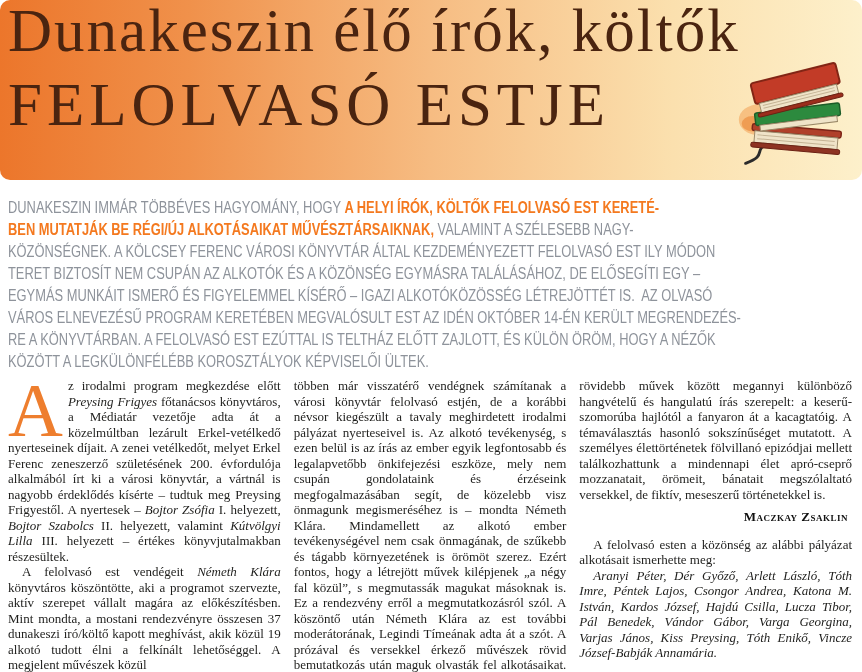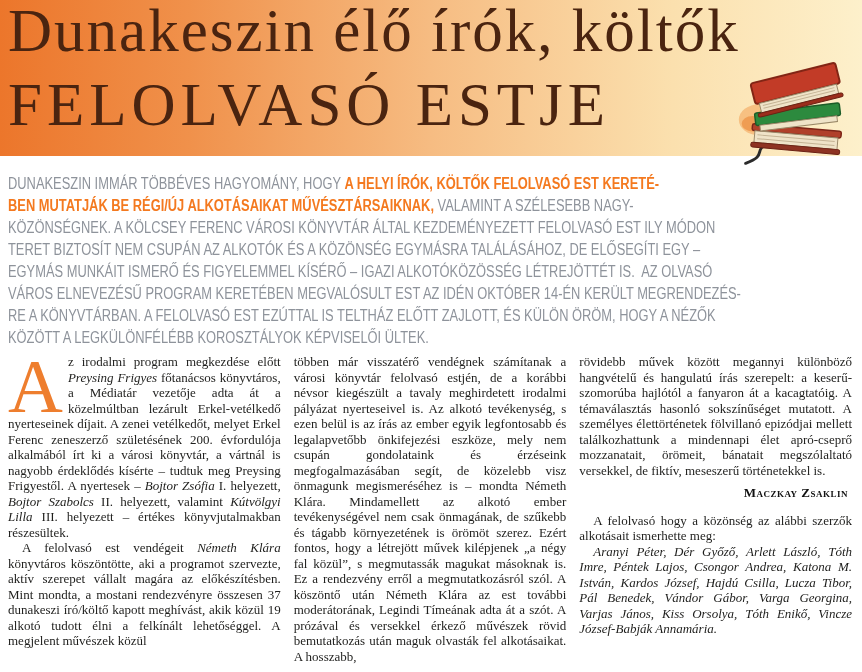--- a/index.html
+++ b/index.html
@@ -4,22 +4,23 @@
 <style>
   html, body { margin:0; padding:0; }
   body {
     width:862px; height:672px; background:#ffffff; overflow:hidden;
     font-family:"Liberation Serif", serif;
   }
   .page { position:relative; width:862px; height:672px; }
 
   
   .masthead {
-    position:relative; height:156px;
+    position:relative; height:180px;
     background:linear-gradient(90deg,#ec762b 0%,#f0914b 22%,#f6bc82 50%,#fbe0ae 78%,#fdf0cb 100%);
+    border-radius:10px;
   }
   .title1, .title2 {
     color:#4a2410; font-family:"Liberation Serif", serif; white-space:nowrap;
   }
   .title1 { position:absolute; left:8px; top:-4px; font-size:61px; line-height:70px; letter-spacing:2px; }
   .title2 { position:absolute; left:8px; top:72px; font-size:61px; line-height:66px; letter-spacing:5px;text-align:center; }
   .books { position:absolute; right:2px; top:56px; width:126px; height:112px; }
 
   
   .lead {
@@ -105,18 +106,18 @@
       <div class="col">
         <p class=""><span class="dropcap">A</span><span>z irodalmi program megkezdése előtt </span><span style="font-style: italic;">Preysing Frigyes</span><span> főtanácsos könyvtáros, a Médiatár vezetője adta át a közelmúltban lezárult Erkel-vetélkedő nyerteseinek díjait. A zenei vetélkedőt, melyet Erkel Ferenc zeneszerző születésének 200. évfordulója alkalmából írt ki a városi könyvtár, a vártnál is nagyobb érdeklődés kísérte – tudtuk meg Preysing Frigyestől. A nyertesek – </span><span style="font-style: italic;">Bojtor Zsófia</span><span> I. helyezett, </span><span style="font-style: italic;">Bojtor Szabolcs</span><span> II. helyezett, valamint </span><span style="font-style: italic;">Kútvölgyi Lilla</span><span> III. helyezett – értékes könyvjutalmakban részesültek.</span></p>
         <p class="indent"><span>A felolvasó est vendégeit </span><span style="font-style: italic;">Németh Klára</span><span> könyvtáros köszöntötte, aki a programot szervezte, aktív szerepet vállalt magára az előkészítésben. Mint mondta, a mostani rendezvényre összesen 37 dunakeszi író/költő kapott meghívást, akik közül 19 alkotó tudott élni a felkínált lehetőséggel. A megjelent művészek közül</span></p>
       </div>
       <div class="col">
         <p class=""><span>többen már visszatérő vendégnek számítanak a városi könyvtár felolvasó estjén, de a korábbi névsor kiegészült a tavaly meghirdetett irodalmi pályázat nyerteseivel is. Az alkotó tevékenység, s ezen belül is az írás az ember egyik legfontosabb és legalapvetőbb önkifejezési eszköze, mely nem csupán gondolataink és érzéseink megfogalmazásában segít, de közelebb visz önmagunk megismeréséhez is – mondta Németh Klára. Mindamellett az alkotó ember tevékenységével nem csak önmagának, de szűkebb és tágabb környezetének is örömöt szerez. Ezért fontos, hogy a létrejött művek kilépjenek „a négy fal közül”, s megmutassák magukat másoknak is. Ez a rendezvény erről a megmutatkozásról szól. A köszöntő után Németh Klára az est további moderátorának, Legindi Tímeának adta át a szót. A prózával és versekkel érkező művészek rövid bemutatkozás után maguk olvasták fel alkotásaikat. A hosszabb,</span></p>
       </div>
       <div class="col">
         <p class=""><span>rövidebb művek között megannyi különböző hangvételű és hangulatú írás szerepelt: a keserű-szomorúba hajlótól a fanyaron át a kacagtatóig. A témaválasztás hasonló sokszínűséget mutatott. A személyes élettörténetek fölvillanó epizódjai mellett találkozhattunk a mindennapi élet apró-cseprő mozzanatait, örömeit, bánatait megszólaltató versekkel, de fiktív, meseszerű történetekkel is.</span></p>
         <div class="byline">Maczkay Zsaklin</div>
-        <p class="indent"><span>A felolvasó hogy a közönség az alábbi szerzők alkotásait ismerhette meg:</span></p>
-        <p class="indent names"><span style="font-style: italic;">Aranyi Péter, Dér Győző, Arlett László, Tóth Imre, Péntek Lajos, Csongor Andrea, Katona M. István, Kardos József, Hajdú Csilla, Lucza Tibor, Pál Benedek, Vándor Gábor, Varga Georgina, Varjas János, Kiss Orsolya, Tóth Enikő, Vincze József-Babják Annamária.</span></p>
+        <p class="indent"><span>A felolvasó esten a közönség az alábbi pályázat alkotásait ismerhette meg:</span></p>
+        <p class="indent names"><span style="font-style: italic;">Aranyi Péter, Dér Győző, Arlett László, Tóth Imre, Péntek Lajos, Csongor Andrea, Katona M. István, Kardos József, Hajdú Csilla, Lucza Tibor, Pál Benedek, Vándor Gábor, Varga Georgina, Varjas János, Kiss Preysing, Tóth Enikő, Vincze József-Babják Annamária.</span></p>
       </div>
     </section>
 
 </div>
 
 </body></html>

